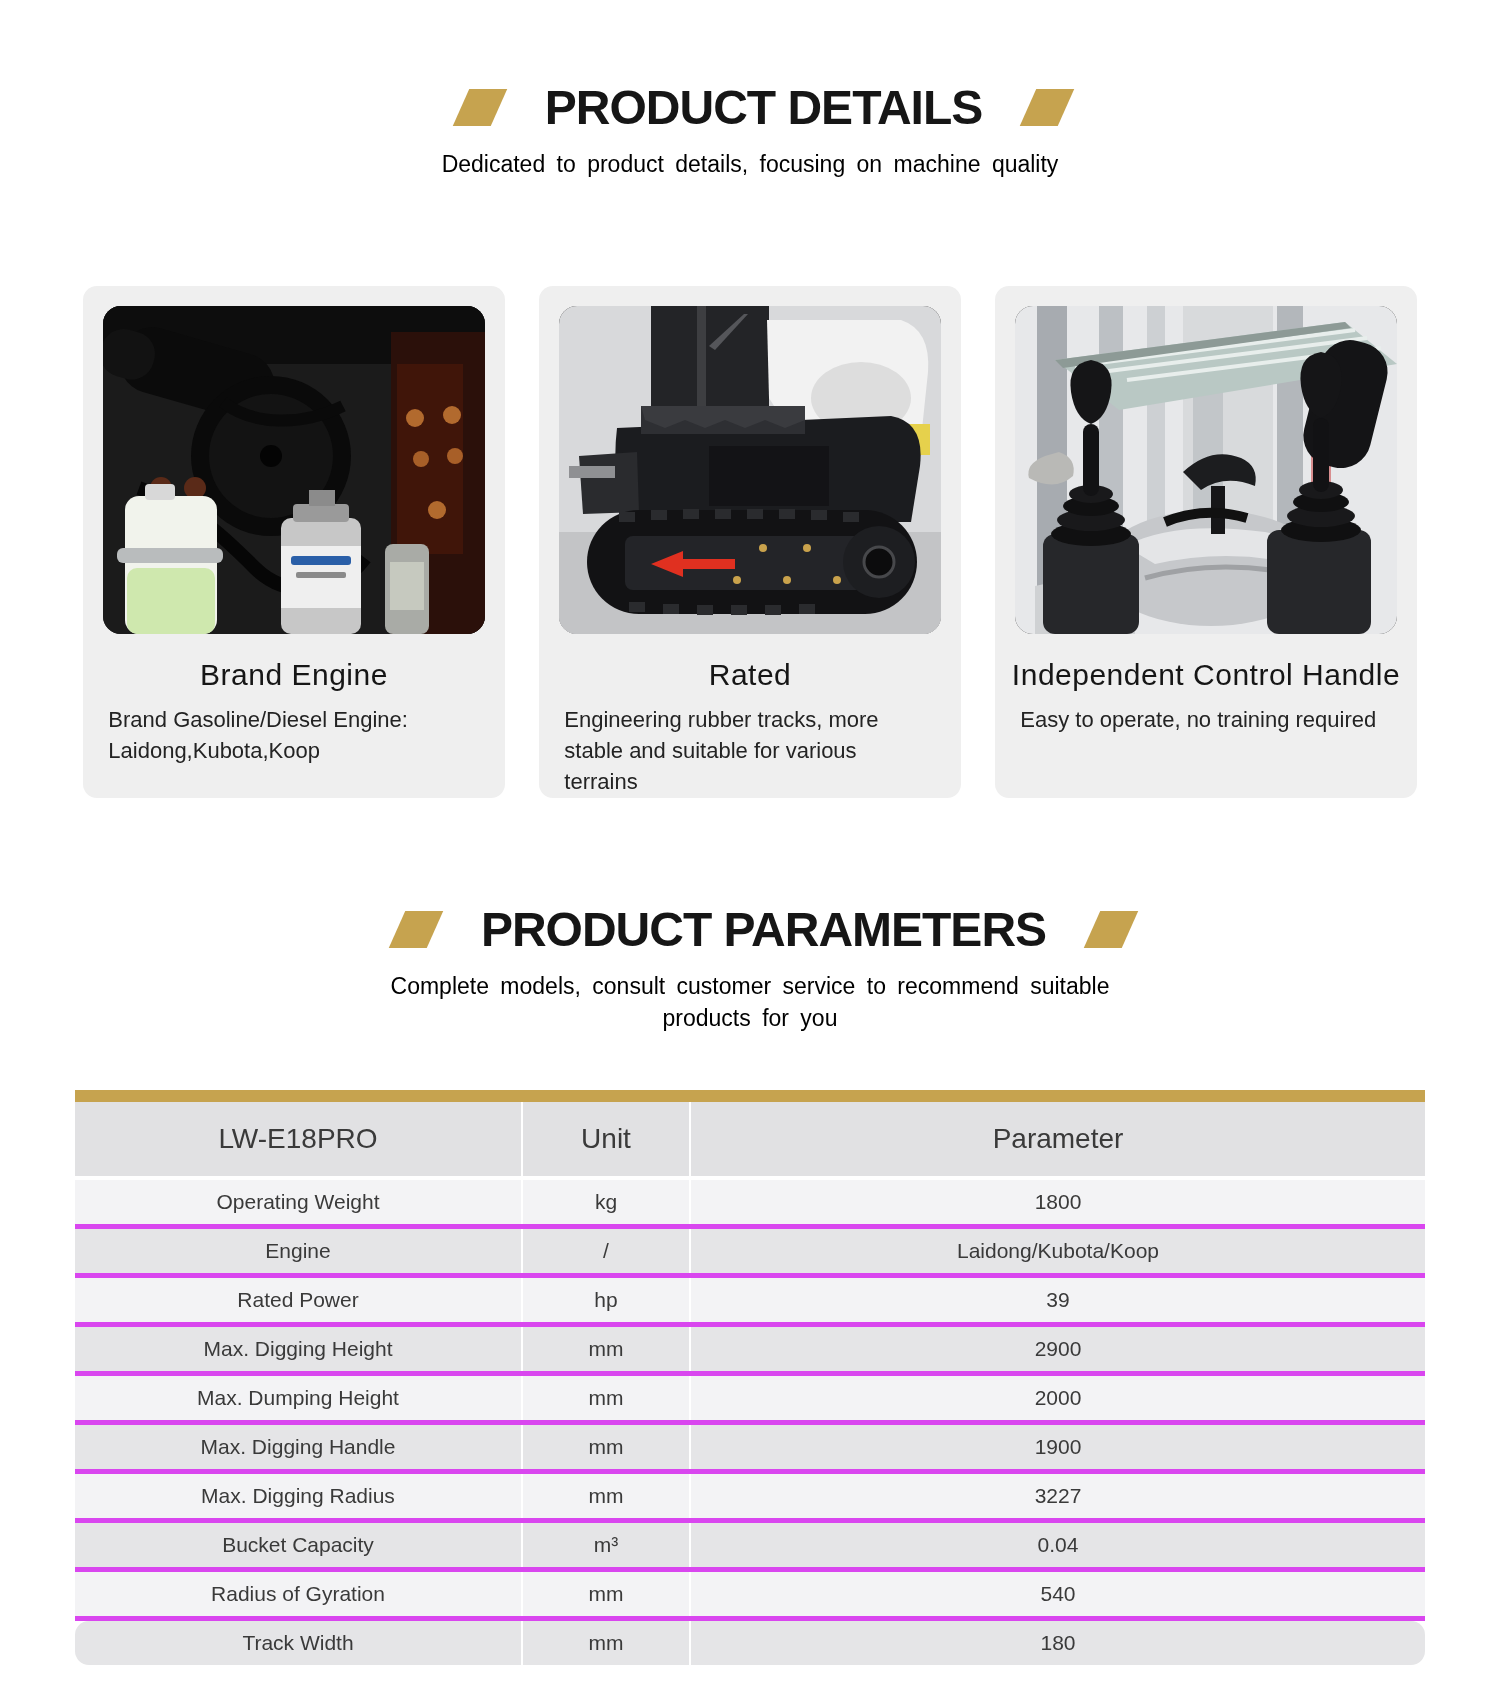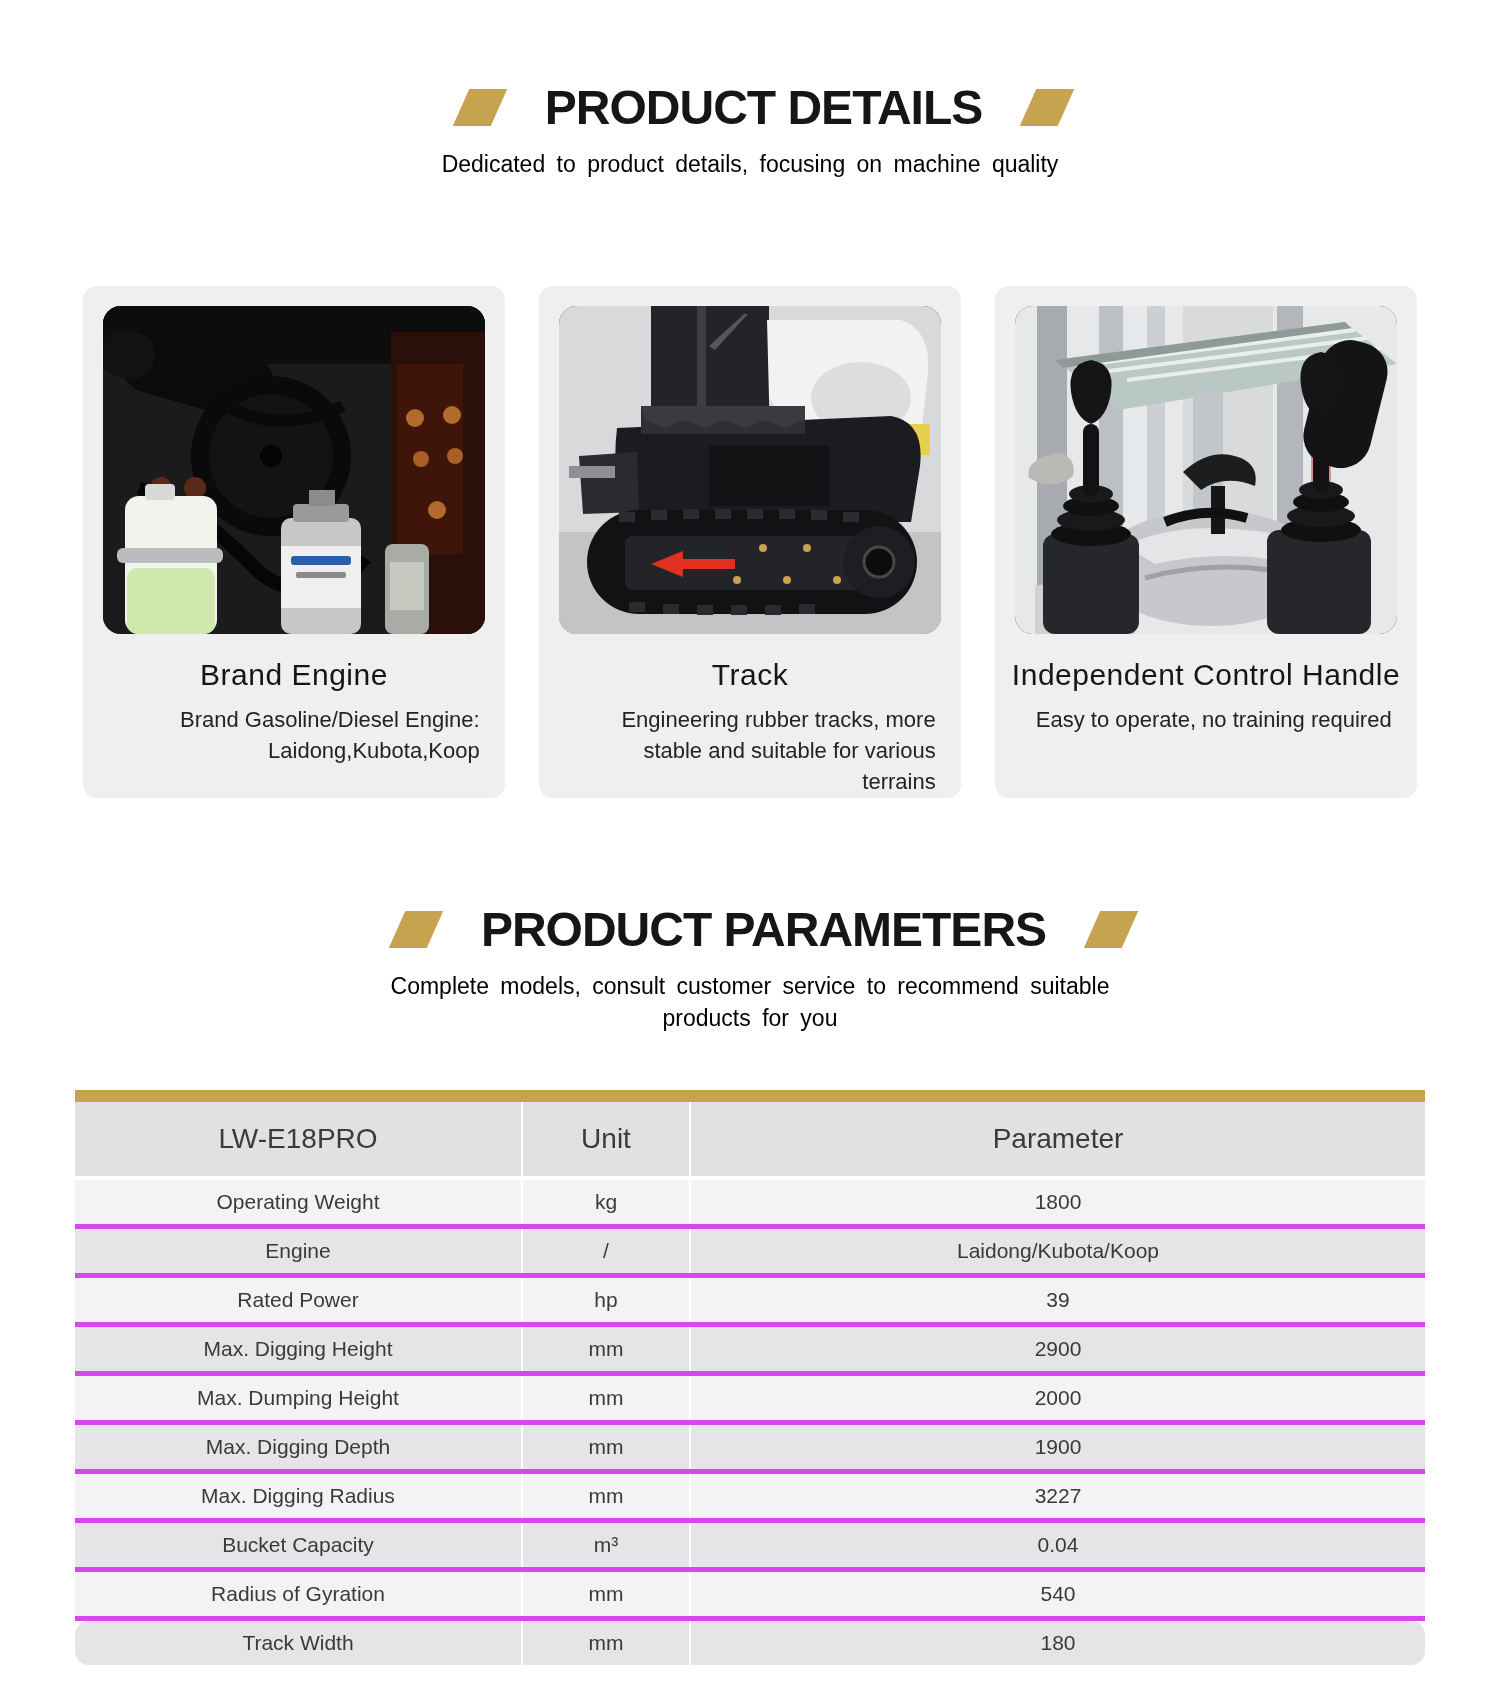--- a/index.html
+++ b/index.html
@@ -15,21 +15,21 @@
   .sec-sub{margin:14px auto 0;text-align:center;font-size:23px;line-height:1.38;color:#000000;word-spacing:5px;}
   #details-section{padding-top:80px;}
   #params-section{margin-top:104px;}
   #params-sub{width:760px;}
 
   .cards{width:1334px;margin:105px auto 0;display:flex;gap:34px;}
   .card{flex:1 1 0;height:512px;background:var(--card-bg);border-radius:14px;box-sizing:border-box;}
   .card-img{margin:20px 20px 0;height:328px;border-radius:18px;overflow:hidden;background:#202020;}
   .card-img svg{display:block;width:100%;height:100%;}
   .card-title{margin:24px 0 0;text-align:center;font-size:30px;font-weight:400;letter-spacing:.5px;color:#161616;white-space:nowrap;}
-  .card-desc{margin:12px auto 0;width:88%;text-align:right;font-size:22px;line-height:1.42;color:#232323;}
+  .card-desc{margin:12px auto 0;width:88%;text-align:left;font-size:22px;line-height:1.42;color:#232323;}
 
   .param-table{width:1350px;margin:55px auto 0;border-top:12px solid var(--gold);}
   .t-row{display:grid;grid-template-columns:446px 168px 1fr;border-bottom:5px solid #d946ef;}
   .t-row:last-child{border-bottom:none;border-radius:14px;}
   .t-head{background:var(--hdr-bg);border-bottom:4px solid #ffffff;}
   .t-head .cell{height:74px;font-size:28px;}
   .cell{display:flex;align-items:center;justify-content:center;height:44px;font-size:21px;color:var(--txt);text-align:center;}
   .c2,.c3{border-left:2px solid #ffffff;}
   .t-body .t-row:nth-child(odd){background:var(--row-light);}
   .t-body .t-row:nth-child(even){background:var(--row-gray);}
@@ -130,21 +130,21 @@
             <path d="M92 258 l32 -13 v8 h52 v10 h-52 v8 Z" fill="#e03020"></path>
             <circle cx="204" cy="242" r="4" fill="#c9a24c"></circle>
               <circle cx="248" cy="242" r="4" fill="#c9a24c"></circle>
             <circle cx="178" cy="274" r="4" fill="#c9a24c"></circle>
               <circle cx="228" cy="274" r="4" fill="#c9a24c"></circle>
             <circle cx="278" cy="274" r="4" fill="#c9a24c"></circle>
             <circle cx="320" cy="256" r="36" fill="#1d1e21"></circle>
             <circle cx="320" cy="256" r="15" fill="#0c0c0d" stroke="#47484b" stroke-width="3"></circle>
           </svg>
         </div>
-        <h3 class="card-title">Track</h3>
+        <h3 class="card-title">Rated</h3>
         <p class="card-desc">Engineering rubber tracks, more stable and suitable for various terrains</p>
       </article>
 
       <article class="card">
         <div class="card-img">
           <svg viewBox="0 0 382 328" preserveAspectRatio="xMidYMid slice">
             <rect width="382" height="328" fill="#e7e8ea"></rect>
             <rect x="22" y="0" width="30" height="328" fill="#a7abb0"></rect>
             <rect x="84" y="0" width="24" height="328" fill="#bcc0c4"></rect>
             <rect x="132" y="0" width="18" height="300" fill="#cdd0d3"></rect>
@@ -227,21 +227,21 @@
           <div class="cell c1">Max. Digging Height</div>
           <div class="cell c2">mm</div>
           <div class="cell c3">2900</div>
         </div>
         <div class="t-row">
           <div class="cell c1">Max. Dumping Height</div>
           <div class="cell c2">mm</div>
           <div class="cell c3">2000</div>
         </div>
         <div class="t-row">
-          <div class="cell c1">Max. Digging Depth</div>
+          <div class="cell c1">Max. Digging Handle</div>
           <div class="cell c2">mm</div>
           <div class="cell c3">1900</div>
         </div>
         <div class="t-row">
           <div class="cell c1">Max. Digging Radius</div>
           <div class="cell c2">mm</div>
           <div class="cell c3">3227</div>
         </div>
         <div class="t-row">
           <div class="cell c1">Bucket Capacity</div>

